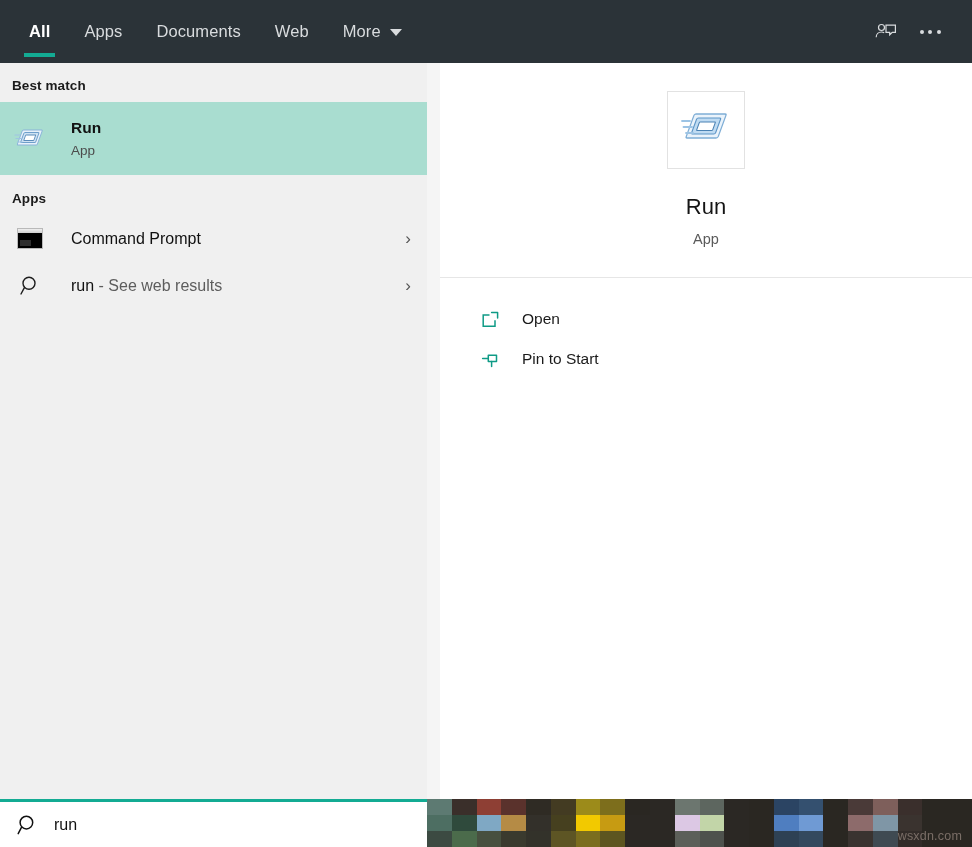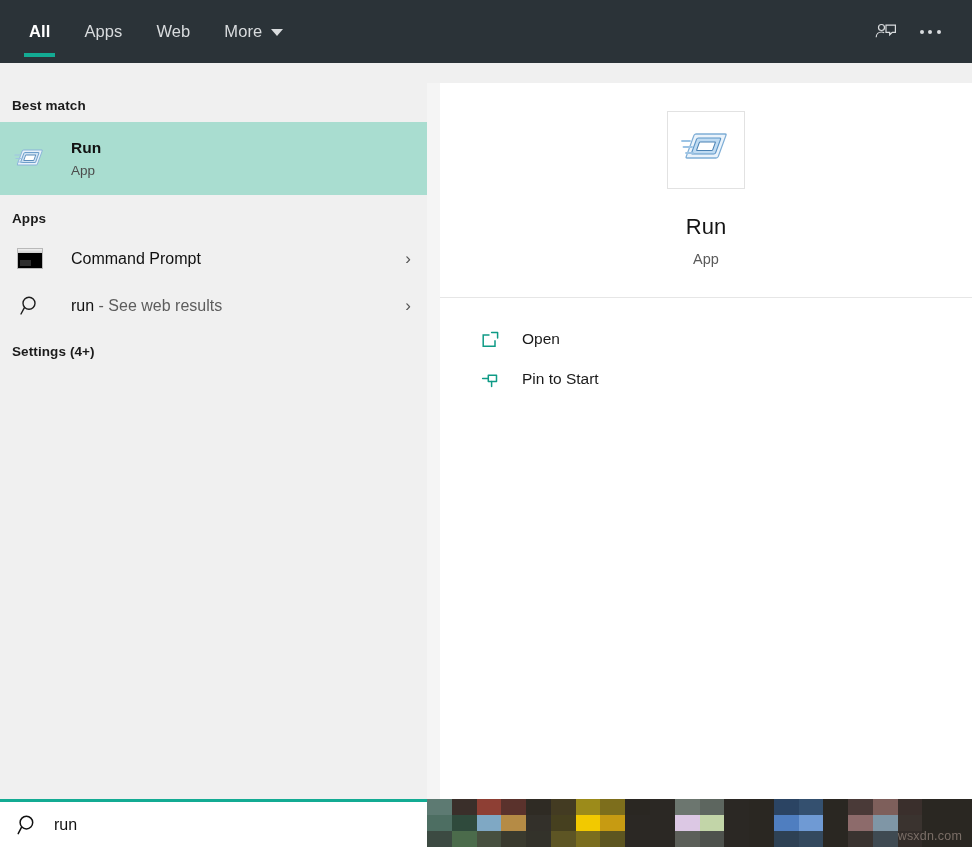--- a/index.html
+++ b/index.html
@@ -99,21 +99,20 @@
     display: block;
   }
 
   
   .body-wrap {
     flex: 1 1 auto;
     display: flex;
     position: relative;
     background: #4c1d95;
     min-height: 0;
-    margin-top: 20px;
   }
 
   
   .left-pane {
     width: 427px;
     background: #f0f0f0;
     flex: 0 0 427px;
     position: relative;
   }
   .group-title {
@@ -362,20 +361,23 @@
 
       <div class="tab active">
         <span class="tab-label">All</span>
         <span class="tab-underline"></span>
       </div>
 
       <div class="tab">
         <span class="tab-label">Apps</span>
       </div>
 
+      <div class="tab">
+        <span class="tab-label">Documents</span>
+      </div>
 
       <div class="tab">
         <span class="tab-label">Web</span>
       </div>
 
       <div class="tab">
         <span class="tab-label">More</span>
         <span class="caret"></span>
       </div>
     </div>
@@ -444,21 +446,20 @@
             <circle cx="9" cy="8.2" r="6"></circle>
             <line x1="4.4" y1="12.6" x2="1" y2="19" stroke-linecap="round"></line>
           </svg>
         </div>
         <div class="res-line">
           <span>run</span><span class="muted"> - See web results</span>
         </div>
         <div class="chev">›</div>
       </div>
 
-      <div class="group-title">Settings (4+)</div>
     </div>
 
     <div class="gap-col"></div>
 
     <div class="right-pane">
 
       <div class="preview-head">
         <div class="preview-icon-box">
           <span>
             <svg width="52" height="42" viewBox="0 0 52 42">

